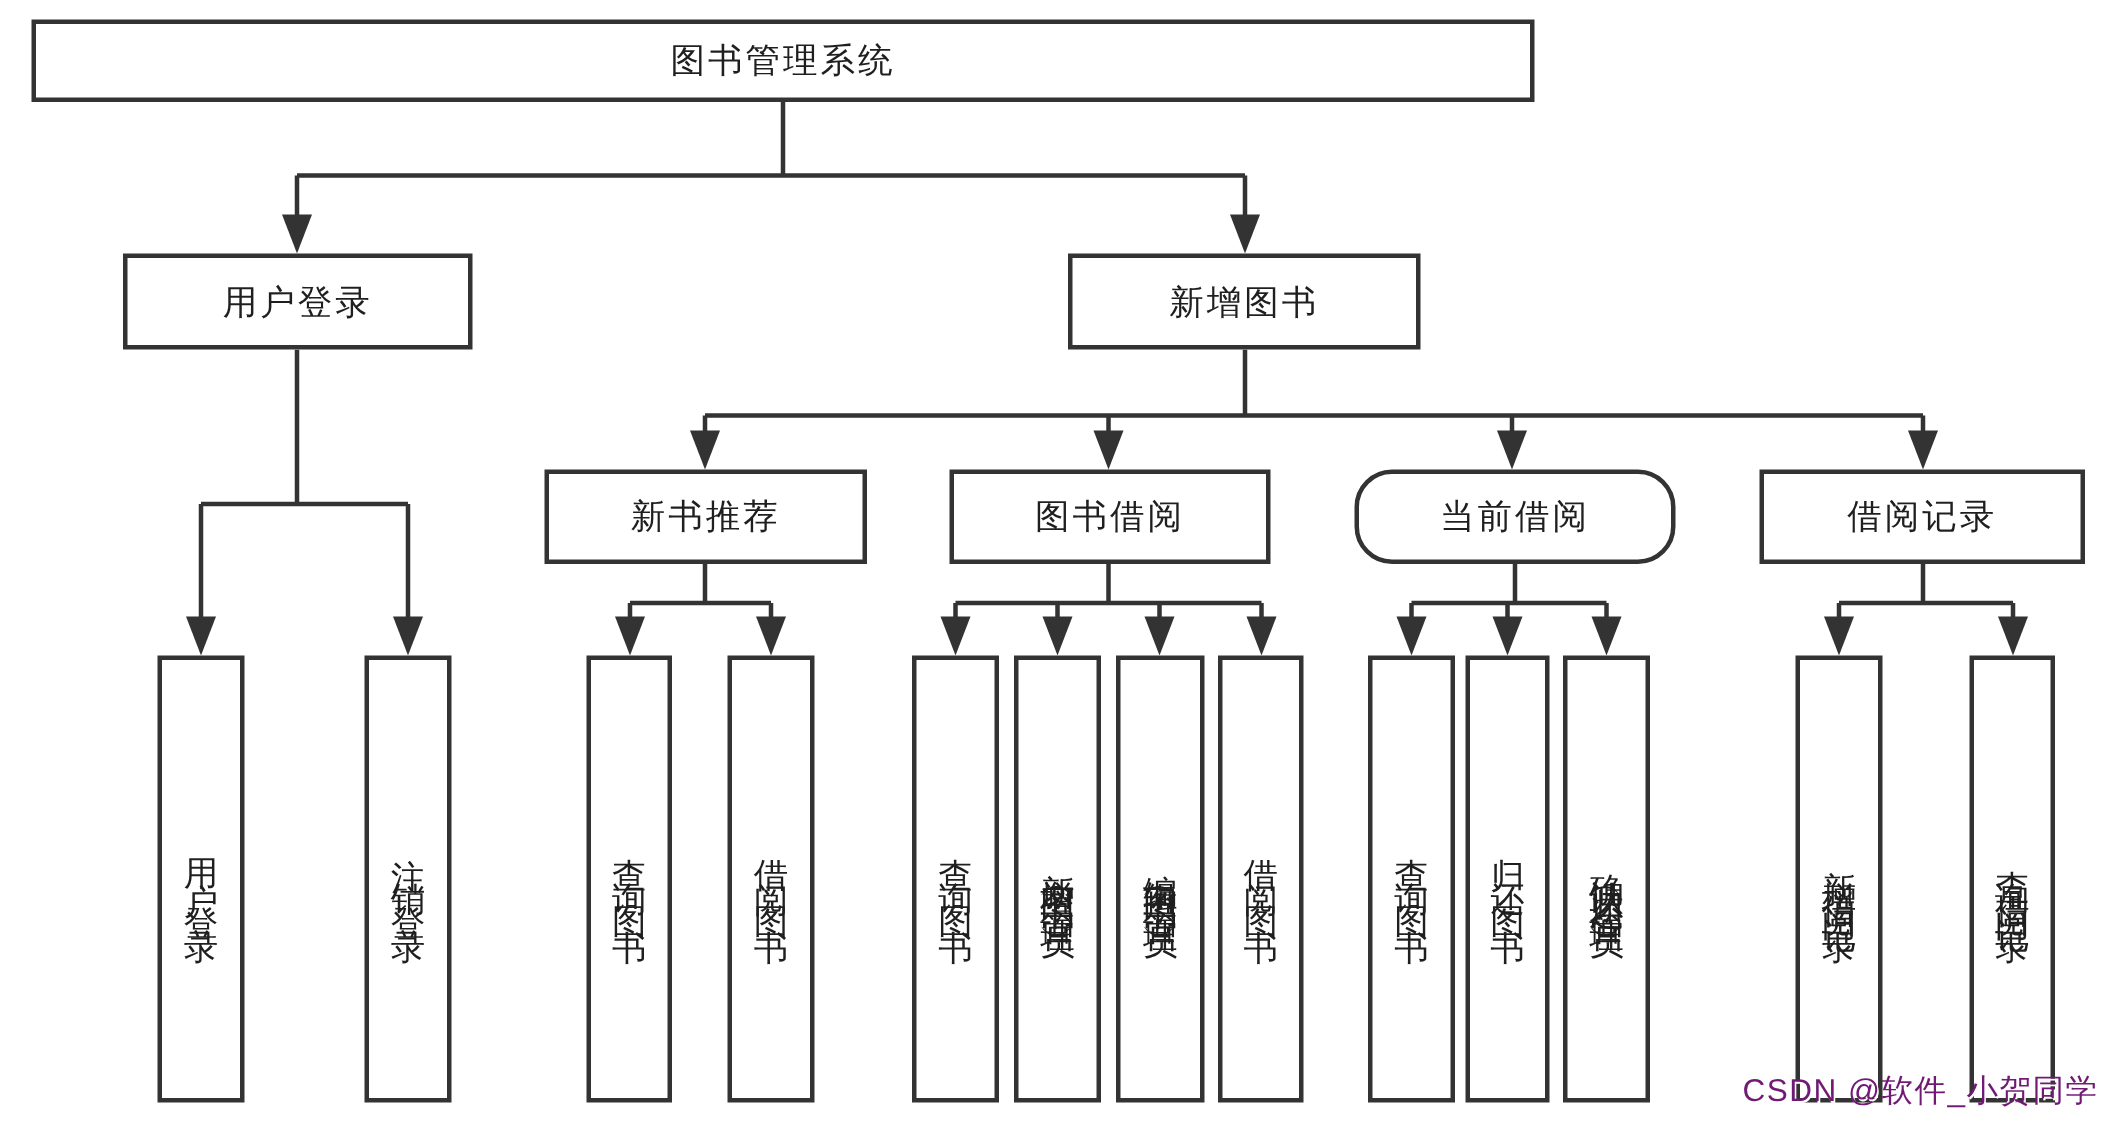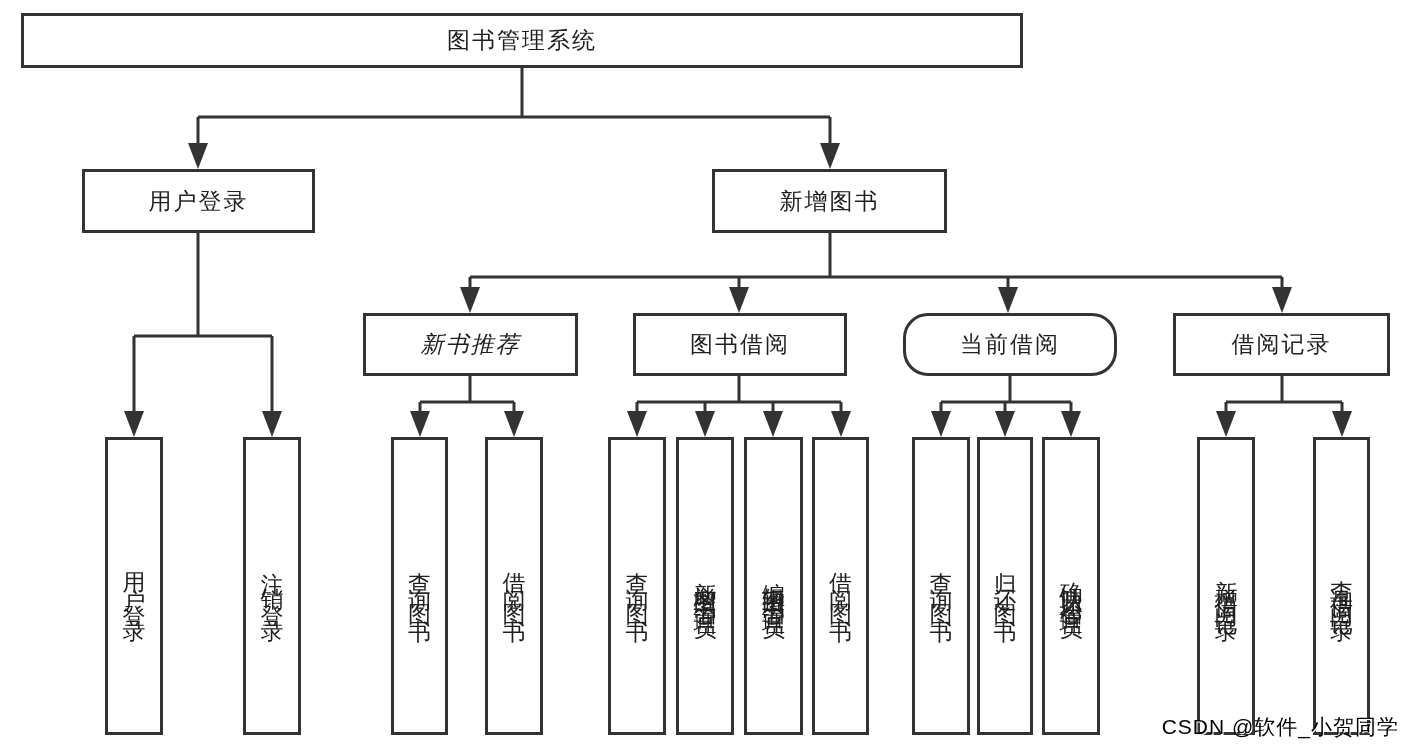--- a/index.html
+++ b/index.html
@@ -29,21 +29,21 @@
   }
   .ls-4{letter-spacing:16px;}
   .ls-6{letter-spacing:8px;}
   .ls-9{letter-spacing:5px;}
   
   #n-root{left:21px;top:13px;width:1002px;height:55px;}
   
   #n-l2-0{left:82px;top:169px;width:233px;height:64px;}
   #n-l2-1{left:712px;top:169px;width:235px;height:64px;}
   
-  #n-l3-0{left:363px;top:313px;width:215px;height:63px;font-style:italic;}
+  #n-l3-0{left:363px;top:313px;width:215px;height:63px;}
   #n-l3-1{left:633px;top:313px;width:214px;height:63px;}
   #n-l3-2{left:903px;top:313px;width:214px;height:63px;border-radius:25px;}
   #n-l3-3{left:1173px;top:313px;width:217px;height:63px;}
   
   .leaf{top:437px;height:298px;}
   #n-u-0{left:105px;width:58px;}
   #n-u-1{left:243px;width:58px;}
   #n-nb-0{left:391px;width:57px;}
   #n-nb-1{left:485px;width:58px;}
   #n-bb-0{left:608px;width:58px;}
@@ -52,21 +52,21 @@
   #n-bb-3{left:812px;width:57px;}
   #n-cb-0{left:912px;width:58px;}
   #n-cb-1{left:977px;width:56px;}
   #n-cb-2{left:1042px;width:58px;}
   #n-br-0{left:1197px;width:58px;}
   #n-br-1{left:1313px;width:57px;}
   .watermark{
     position:absolute;
     right:6px;bottom:6px;
     font-size:21px;
-    color:#000000;
+    color:#701a75;
     text-shadow:1px 1px 0 #ffffff;
     letter-spacing:1px;
     white-space:nowrap;
     margin-left:40px;
   }
 </style>
 </head>
 <body>
 
 <div class="stage">

